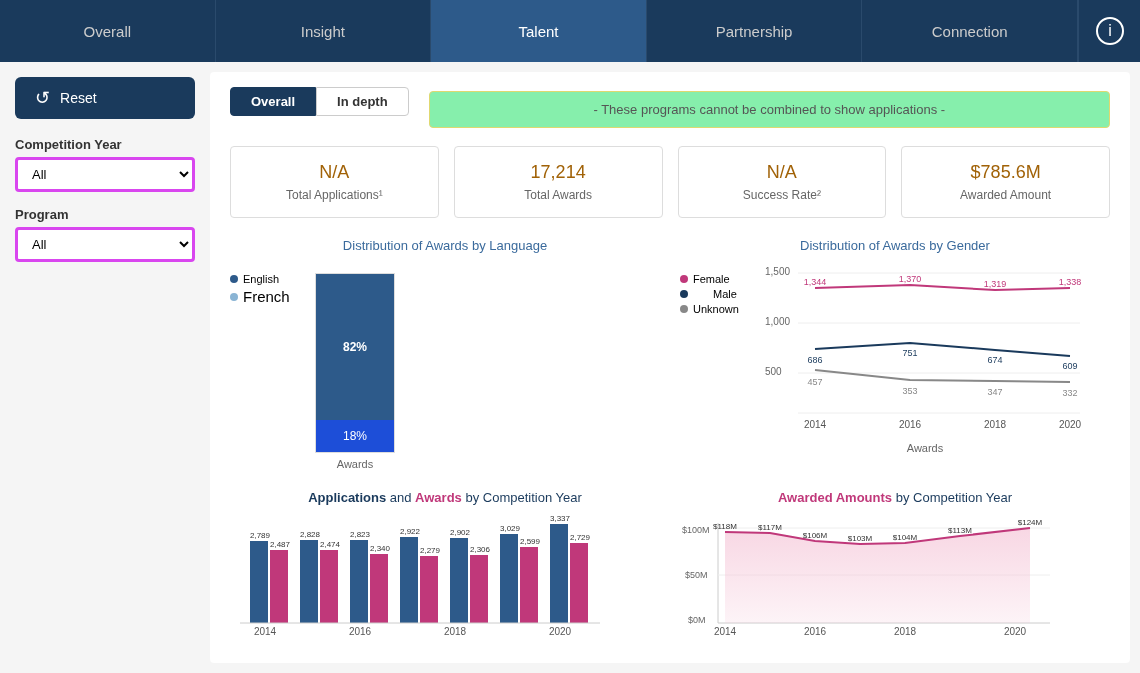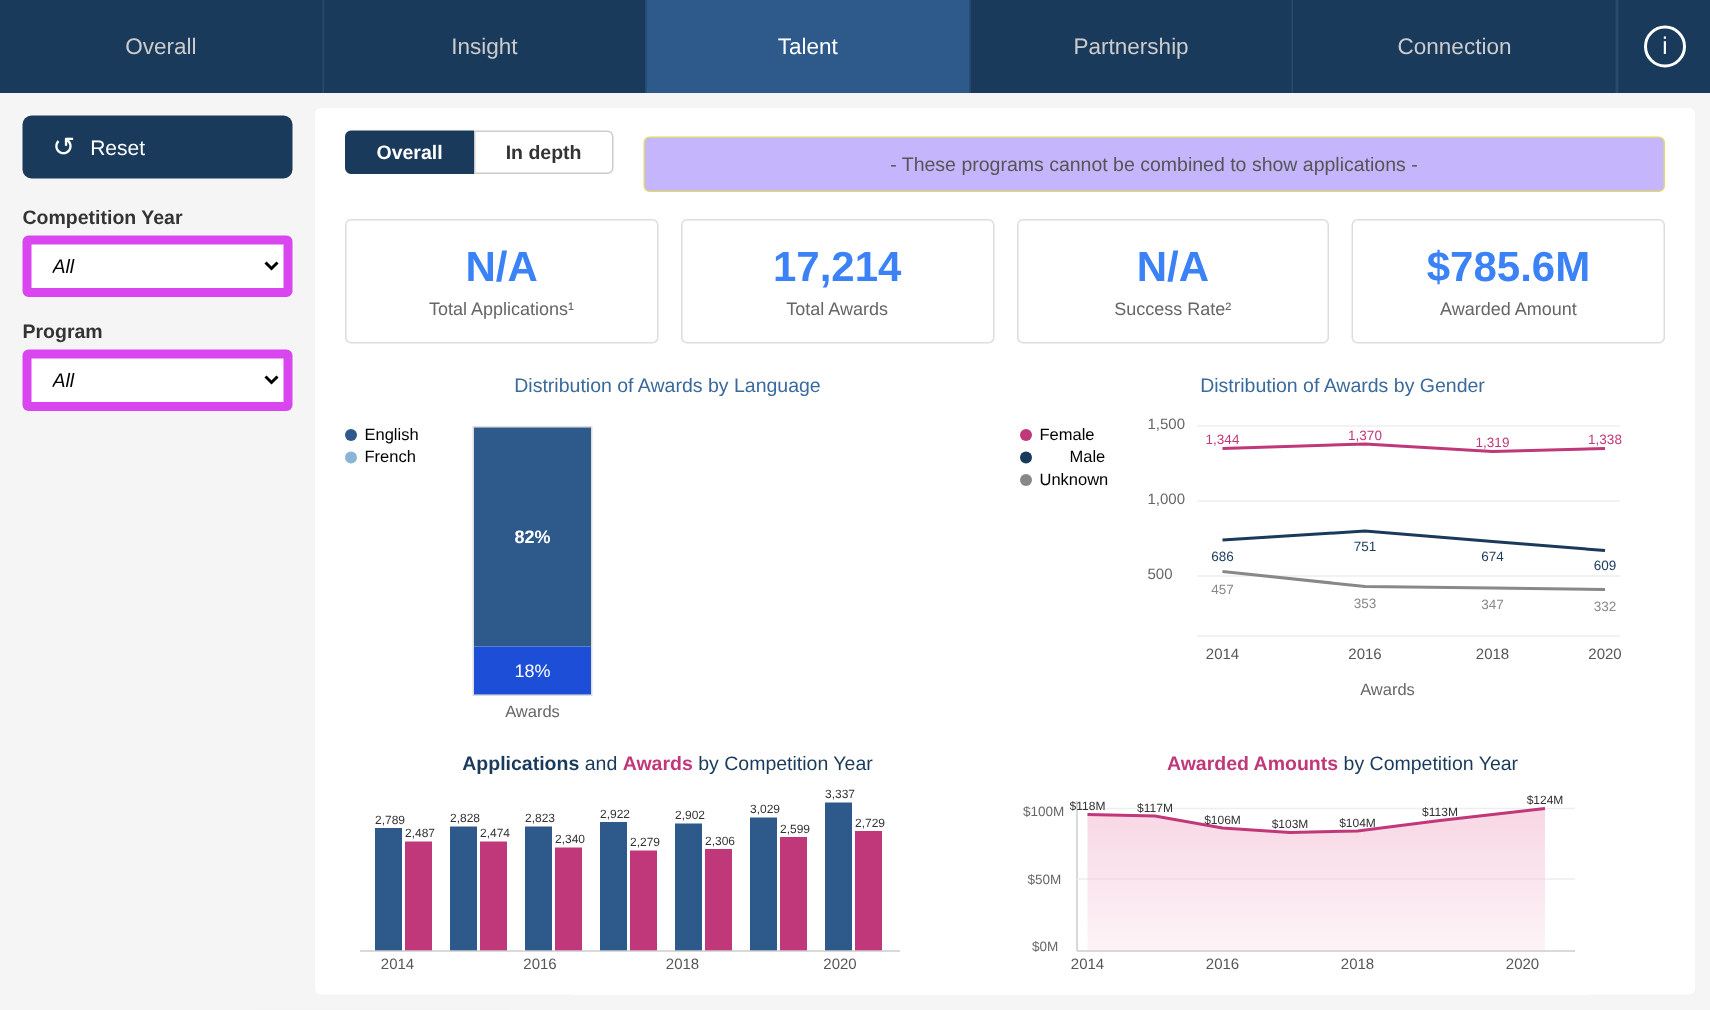--- a/index.html
+++ b/index.html
@@ -25,51 +25,51 @@
     
     .sidebar { width: 210px; padding: 15px; background: #f5f5f5; flex-shrink: 0; }
     .reset-btn {
       background: #1a3a5c; color: white; border: none; border-radius: 6px;
       padding: 10px 20px; width: 100%; font-size: 14px; cursor: pointer;
       display: flex; align-items: center; gap: 10px; margin-bottom: 18px;
     }
     .reset-icon { font-size: 18px; }
     .sidebar-label { font-size: 13px; color: #333; font-weight: bold; margin-bottom: 5px; }
     .sidebar-select {
-      width: 100%; padding: 6px 10px; border: 6px solid #d946ef; border-radius: 4px;
-      font-size: 13px; background: white; margin-bottom: 15px; cursor: pointer; font-style: italic;
+      width: 100%; padding: 6px 10px; border: 3px solid #d946ef; border-radius: 4px;
+      font-size: 13px; background: white; margin-bottom: 15px; cursor: pointer;
     }
 
     
     .content { flex: 1; padding: 15px 20px; overflow-y: auto; background: white; margin: 10px 10px 10px 0; border-radius: 4px; }
 
     
     .sub-tabs { display: flex; gap: 0; margin-bottom: 15px; align-items: center; }
     .sub-tab {
       padding: 6px 20px; font-size: 13px; cursor: pointer; border: 1px solid #ccc;
       background: white; color: #333; font-weight: bold;
     }
     .sub-tab.active { background: #1a3a5c; color: white; border-color: #1a3a5c; }
     .sub-tab:first-child { border-radius: 4px 0 0 4px; }
     .sub-tab:last-child { border-radius: 0 4px 4px 0; }
 
     
     .warning-banner {
-      flex: 1; background: #c4b5fd; border: 1px solid #e0d870; border-radius: 4px;
+      flex: 1; background: #86efac; border: 1px solid #e0d870; border-radius: 4px;
       padding: 10px 20px; font-size: 13px; color: #555; text-align: center;
       margin-left: 20px; display: flex; align-items: center; justify-content: center;
     }
 
     
     .stats-row { display: flex; gap: 15px; margin-bottom: 20px; }
     .stat-card {
       flex: 1; border: 1px solid #ddd; border-radius: 4px; padding: 15px 10px;
       text-align: center;
     }
-    .stat-value { font-size: 28px; font-weight: bold; color: #3b82f6; }
+    .stat-value { font-size: 18px; font-weight: normal; color: #a16207; }
     .stat-label { font-size: 12px; color: #666; margin-top: 5px; }
 
     
     .charts-row { display: flex; gap: 20px; margin-bottom: 20px; }
     .chart-section { flex: 1; }
     .chart-title { font-size: 13px; color: #3a6a9c; text-align: center; margin-bottom: 10px; }
     .lang-legend-item { display: flex; align-items: center; gap: 5px; margin-bottom: 3px; }
     .legend-dot { width: 8px; height: 8px; border-radius: 50%; }
     .lang-bar-container { display: flex; justify-content: center; align-items: flex-end; margin-top: 10px; }
     .lang-bar { width: 80px; height: 180px; display: flex; flex-direction: column; border: 1px solid #ddd; }
@@ -158,21 +158,21 @@
       <div class="chart-section">
         <div class="chart-title">Distribution of Awards by Language</div>
         <div style="display:flex; gap:15px; align-items:flex-start;">
           <div style="min-width:70px; margin-top:10px;">
             <div class="lang-legend-item">
               <div class="legend-dot" style="background:#2d5a8a;"></div>
               <span style="font-size:11px;">English</span>
             </div>
             <div class="lang-legend-item">
               <div class="legend-dot" style="background:#8ab4d4;"></div>
-              <span style="font-size:11px;">French</span>
+              <span style="font-size:15px;">French</span>
             </div>
           </div>
           <div>
             <div class="lang-bar-container">
               <div class="lang-bar">
                 <div class="lang-bar-english">82%</div>
                 <div class="lang-bar-french">18%</div>
               </div>
             </div>
             <div class="chart-axis-label">Awards</div>

